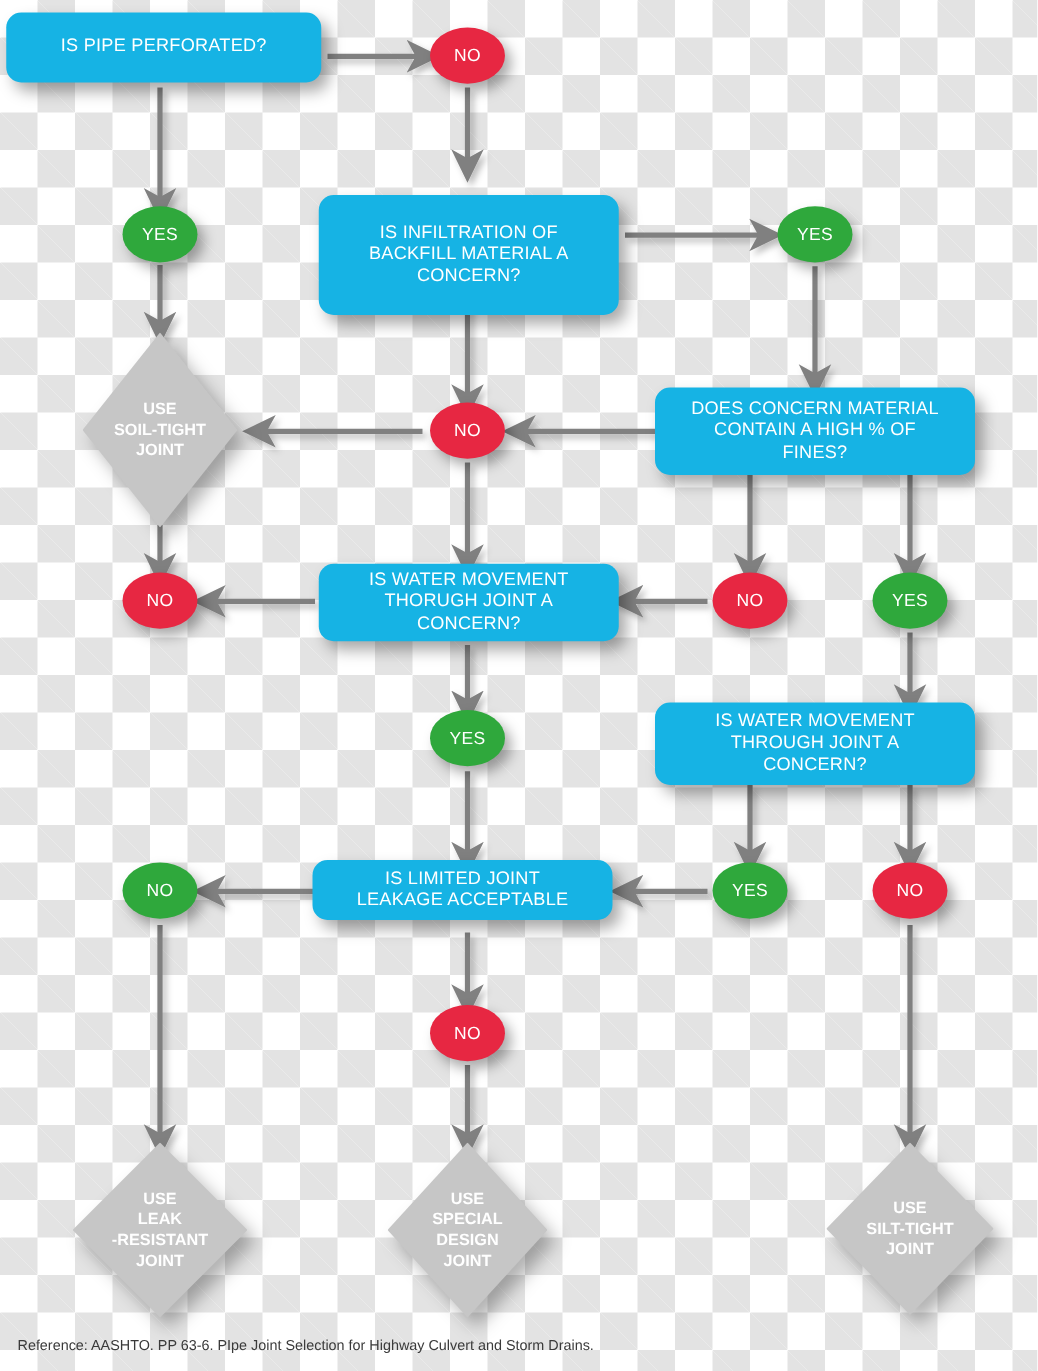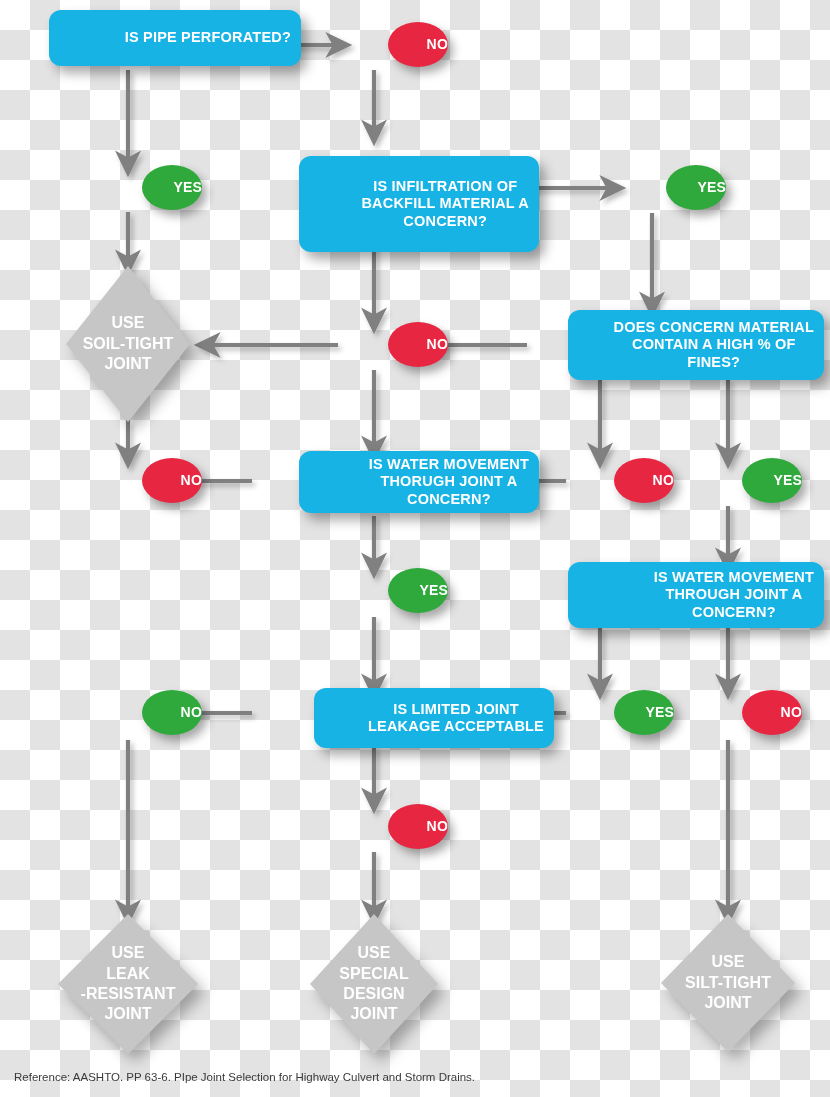--- a/index.html
+++ b/index.html
@@ -25,27 +25,26 @@
     position: absolute;
     left: 0; top: 0;
     width: 830px; height: 1097px;
     pointer-events: none;
   }
   .node {
     position: absolute;
     box-sizing: border-box;
     display: flex;
     align-items: center;
-    justify-content: flex-end;
+    justify-content: center;
     text-align: center;
     color: #ffffff;
-    font-weight: bold;
+    font-weight: normal;
     line-height: 1.18;
     letter-spacing: 0.2px;
-    margin-left: 44px;
   }
   .q-box {
     background: #16b3e4;
     border-radius: 12px;
     font-size: 14.5px;
     padding: 4px 10px;
     filter: drop-shadow(6px 7px 6px rgba(0,0,0,0.34));
   }
   .pill {
     border-radius: 50%;
@@ -68,21 +67,21 @@
   .diamond-label {
     position: absolute;
     left: 0; top: 0;
     width: 100%; height: 100%;
     display: flex;
     align-items: center;
     justify-content: center;
     text-align: center;
     color: #ffffff;
     font-weight: bold;
-    font-size: 16px;
+    font-size: 13px;
     line-height: 1.28;
     white-space: pre-line;
   }
   #footnote {
     position: absolute;
     left: 14px;
     top: 1071px;
     font-size: 11.5px;
     color: #3a3a3a;
     font-family: "Liberation Sans", sans-serif;
@@ -180,21 +179,21 @@
 THORUGH JOINT A
 CONCERN?</span>
   </div>
 
   <div class="node q-box" style="left:524px; top:562px; width:256px; height:66px; white-space:pre-line;">
     <span>IS WATER MOVEMENT
 THROUGH JOINT A
 CONCERN?</span>
   </div>
 
-  <div class="node q-box" style="left:270px; top:688px; width:240px; height:60px; white-space:pre-line;">
+  <div class="node q-box" style="left:250px; top:688px; width:240px; height:48px; white-space:pre-line;">
     <span>IS LIMITED JOINT
 LEAKAGE ACCEPTABLE</span>
   </div>
 
   <div class="node pill no" style="left:344px; top:22px; width:60px; height:45px;">
     <span>NO</span>
   </div>
 
   <div class="node pill yes" style="left:98px; top:165px; width:60px; height:45px;">
     <span>YES</span>

